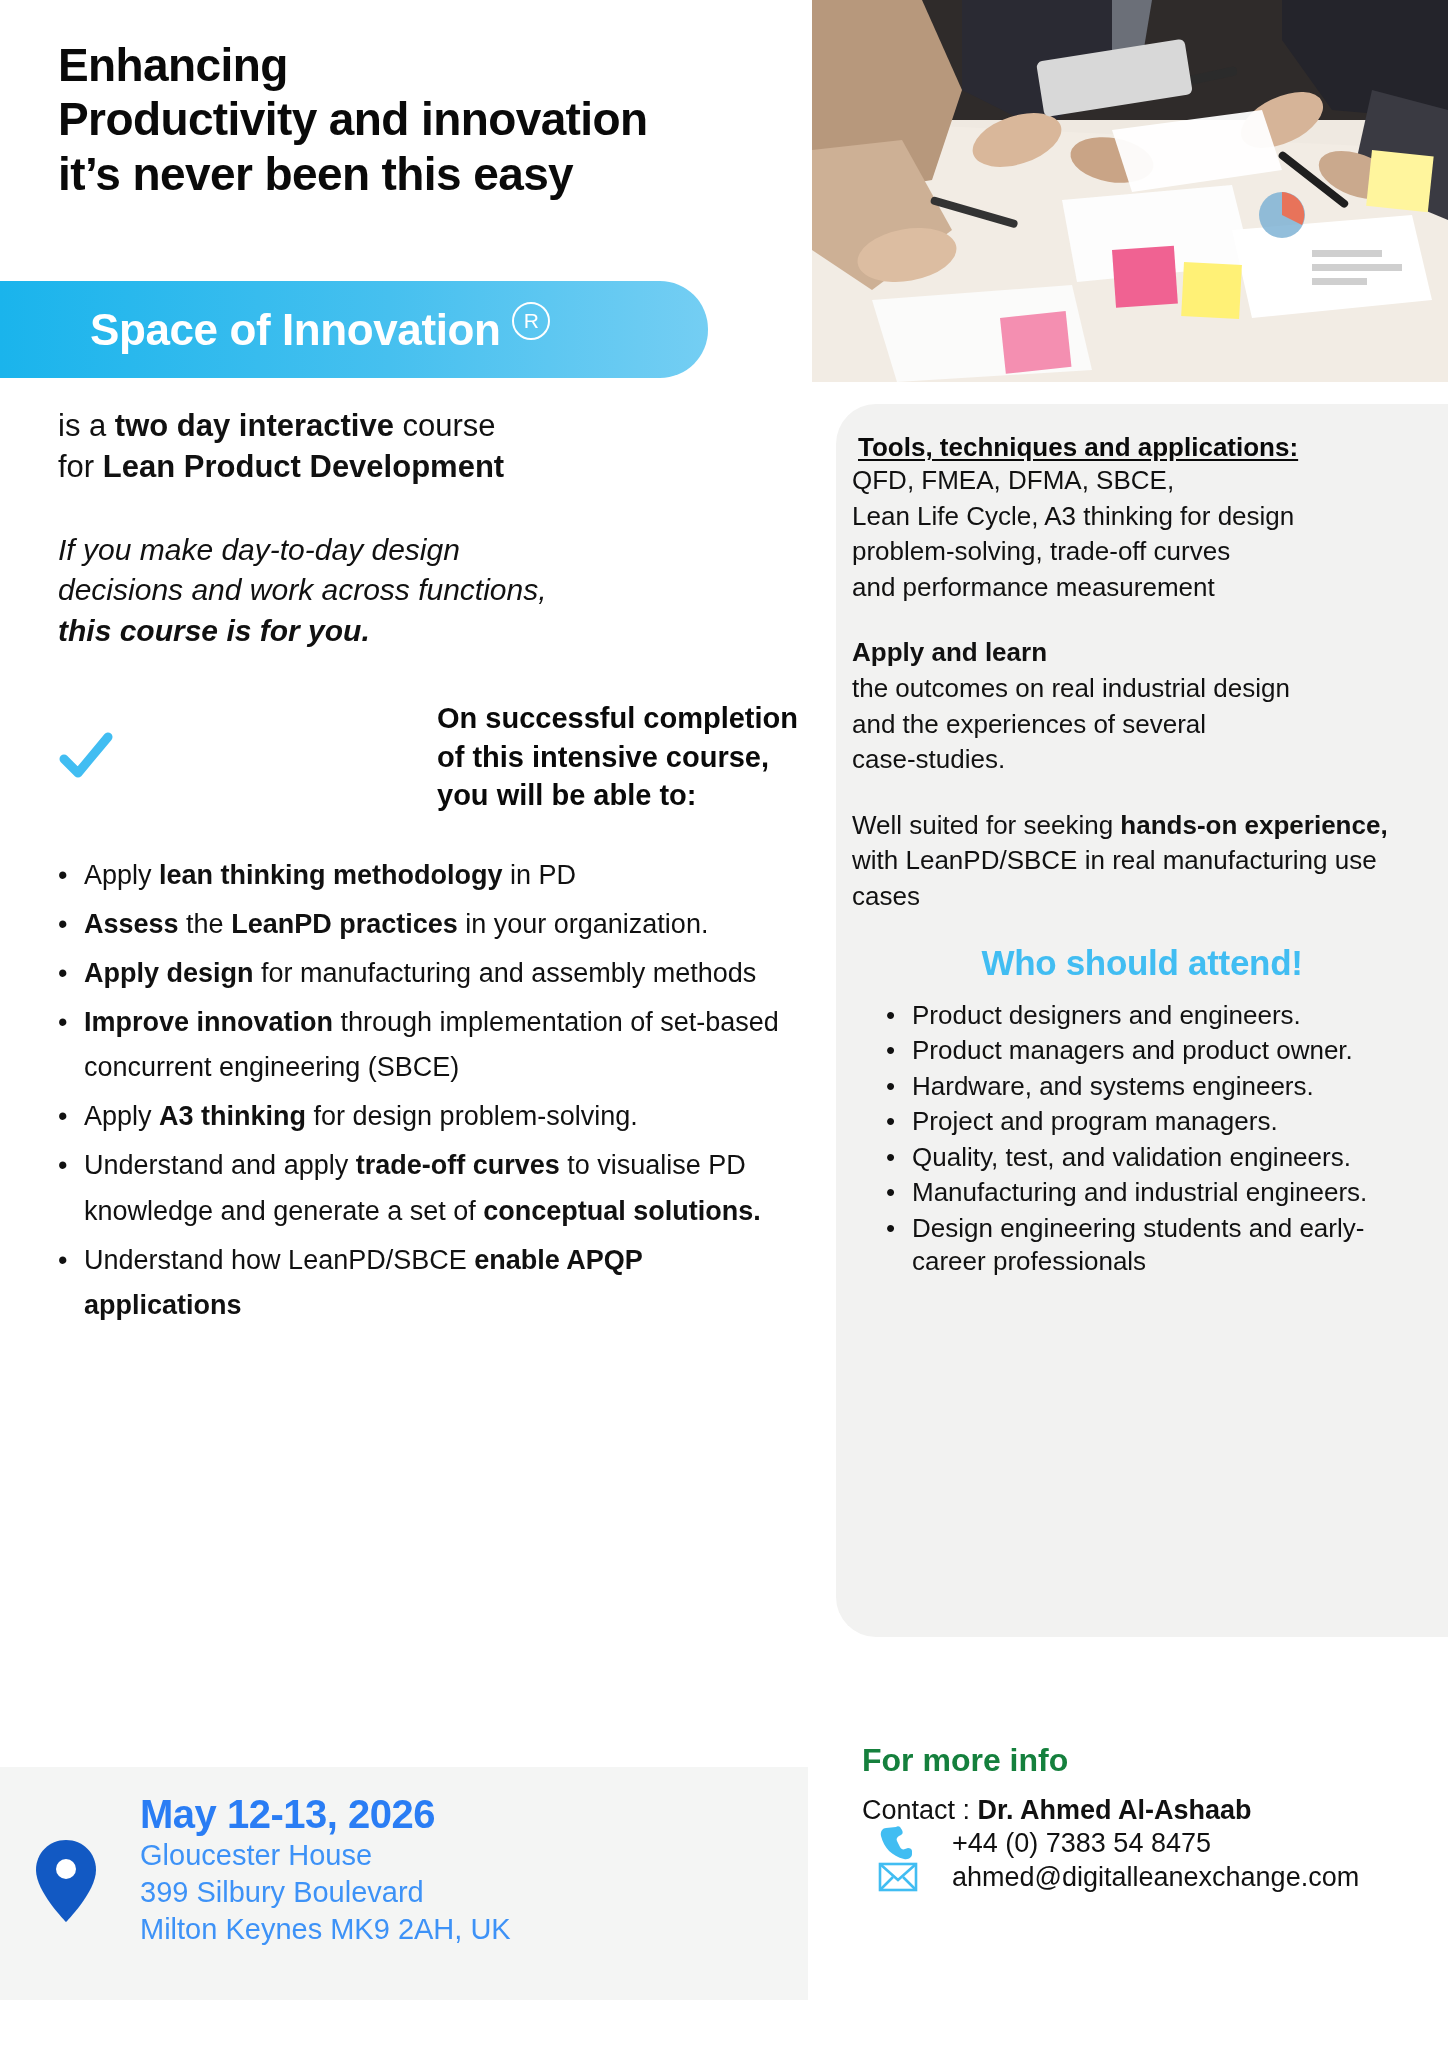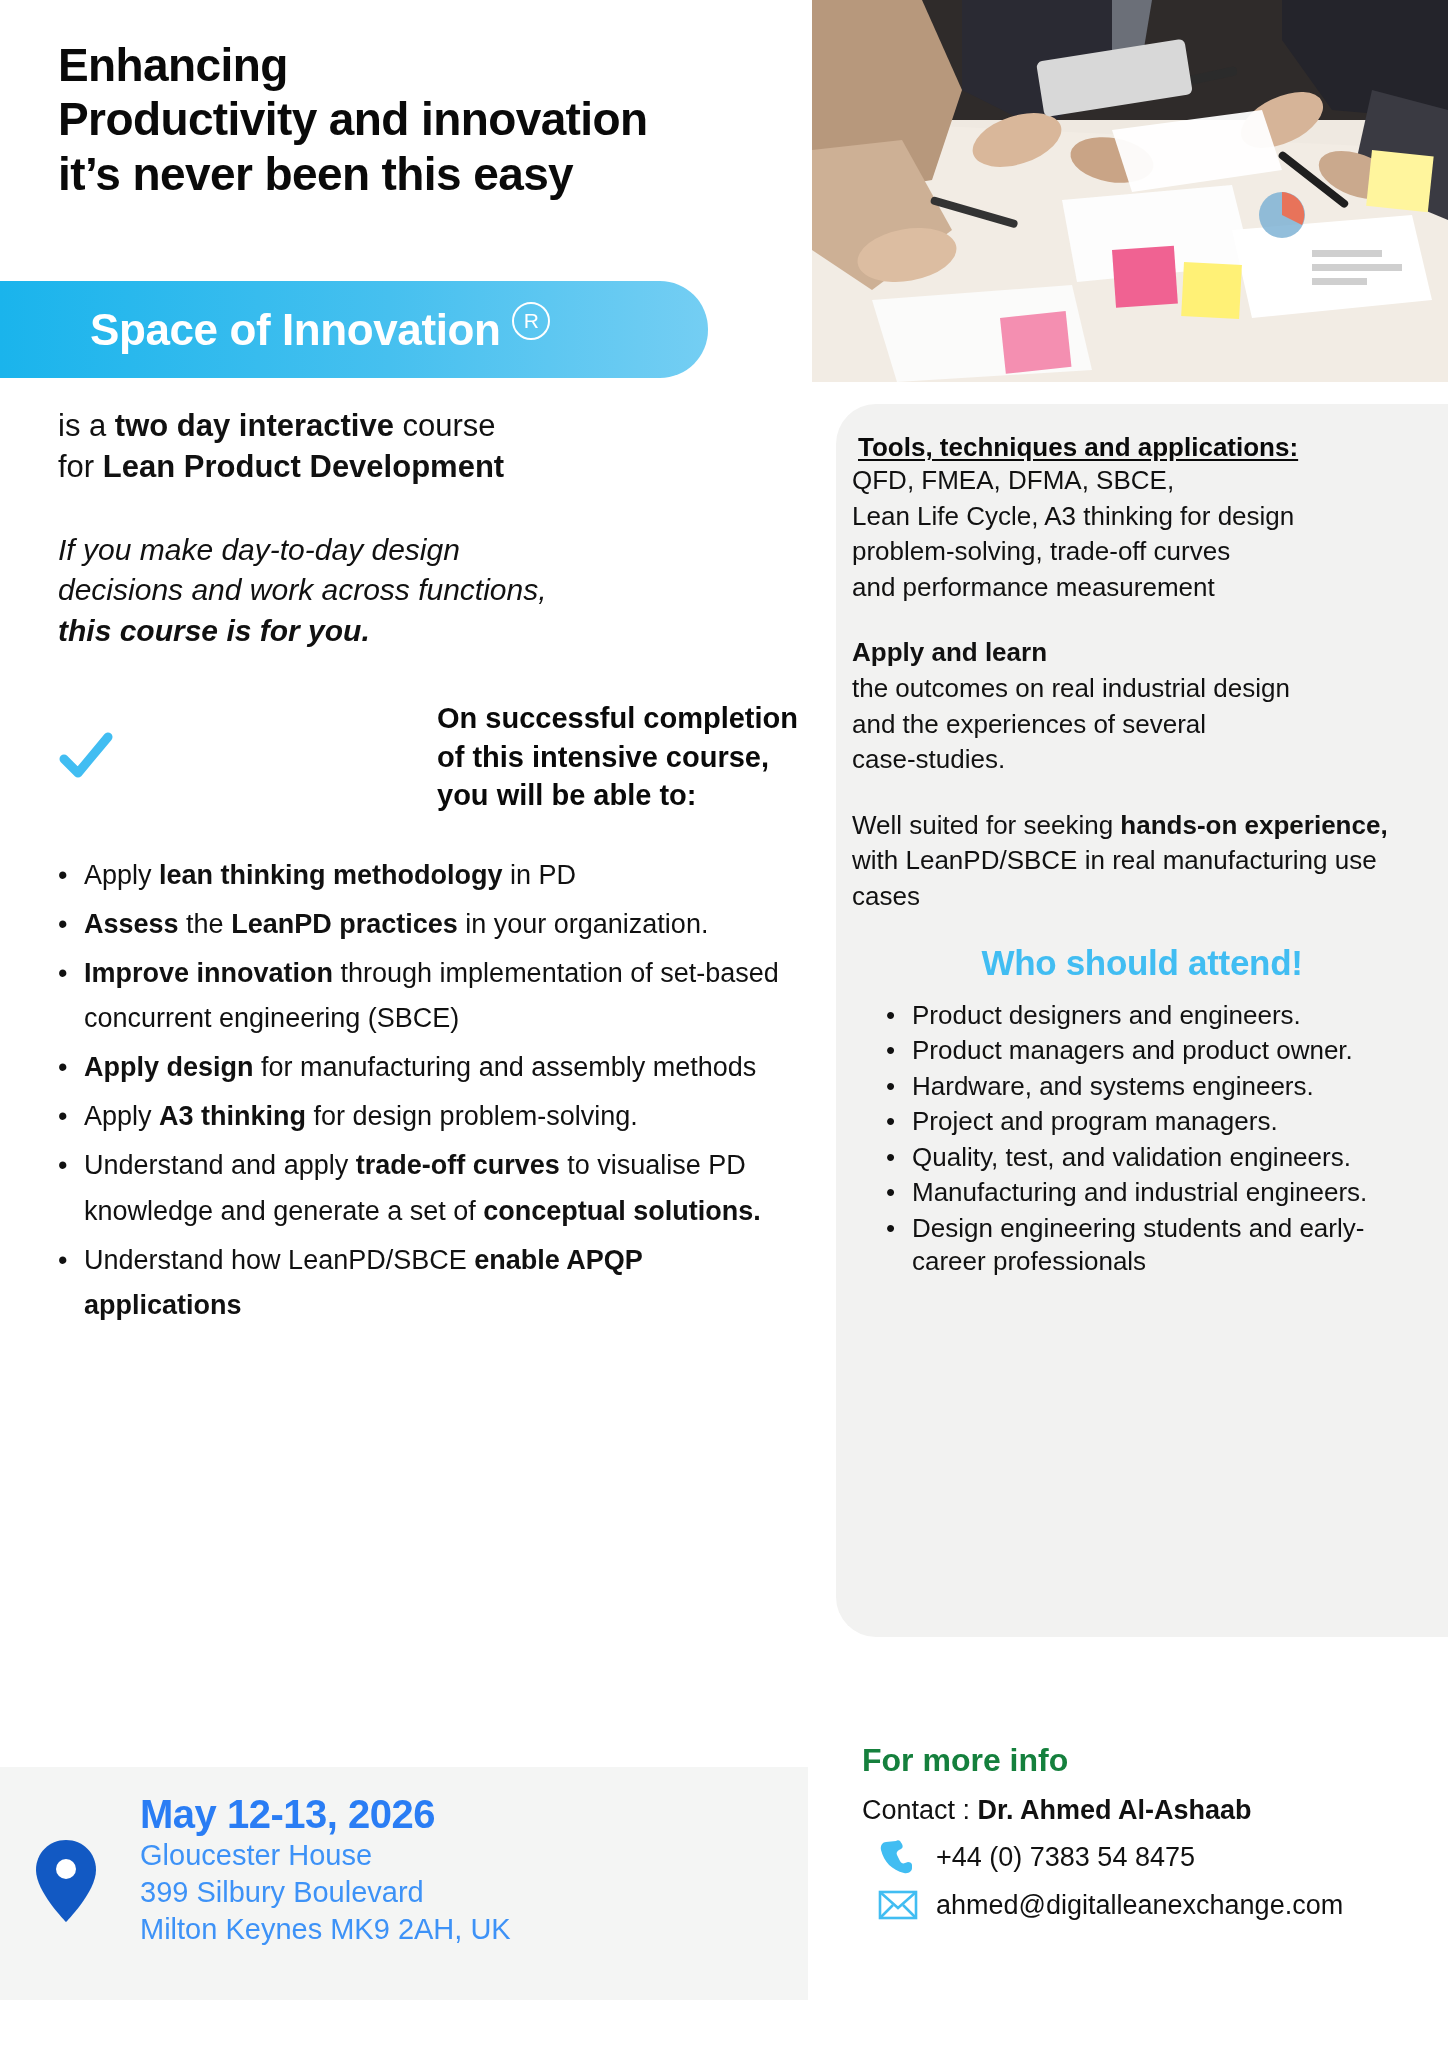--- a/index.html
+++ b/index.html
@@ -119,21 +119,21 @@
     font-size: 40px; font-weight: bold; color: #2a7df4; letter-spacing: -0.5px;
   }
   .venue-line { font-size: 29px; line-height: 1.27; color: #3d92f7; }
 
   
   .contact { position: absolute; left: 862px; top: 1742px; width: 580px; }
   .contact-head { font-size: 32px; font-weight: bold; color: #15803d; }
   .contact-name { margin-top: 16px; font-size: 27px; color: #111; }
   .contact-name b { font-weight: bold; }
   .contact-row {
-    margin-top: 14px; display: flex; align-items: center; gap: 18px;
+    display: flex; align-items: center; gap: 34px;
     padding-left: 16px;
   }
   .contact-row .glyph { flex: 0 0 auto; width: 40px; height: 34px; }
   .contact-row .val { font-size: 27px; color: #111; }
 </style>
 </head>
 <body>
 
 <div class="page">
 
@@ -225,24 +225,24 @@
     </div>
 
     <ul class="outcomes">
       <li>
         <span>Apply </span><b>lean thinking methodology</b><span> in PD</span>
       </li>
       <li>
         <b>Assess</b><span> the </span><b>LeanPD practices</b><span> in your organization.</span>
       </li>
       <li>
+        <b>Apply design</b><span> for manufacturing and assembly methods</span>
+      </li>
+      <li>
         <b>Improve innovation</b><span> through implementation of set-based concurrent engineering (SBCE)</span>
-      </li>
-      <li>
-        <b>Apply design</b><span> for manufacturing and assembly methods</span>
       </li>
       <li>
         <span>Apply </span><b>A3 thinking</b><span> for design problem-solving.</span>
       </li>
       <li>
         <span>Understand and apply </span><b>trade-off curves</b><span> to visualise PD knowledge and generate a set of </span><b>conceptual solutions.</b>
       </li>
       <li>
         <span>Understand how LeanPD/SBCE </span><b>enable APQP applications</b>
       </li>

